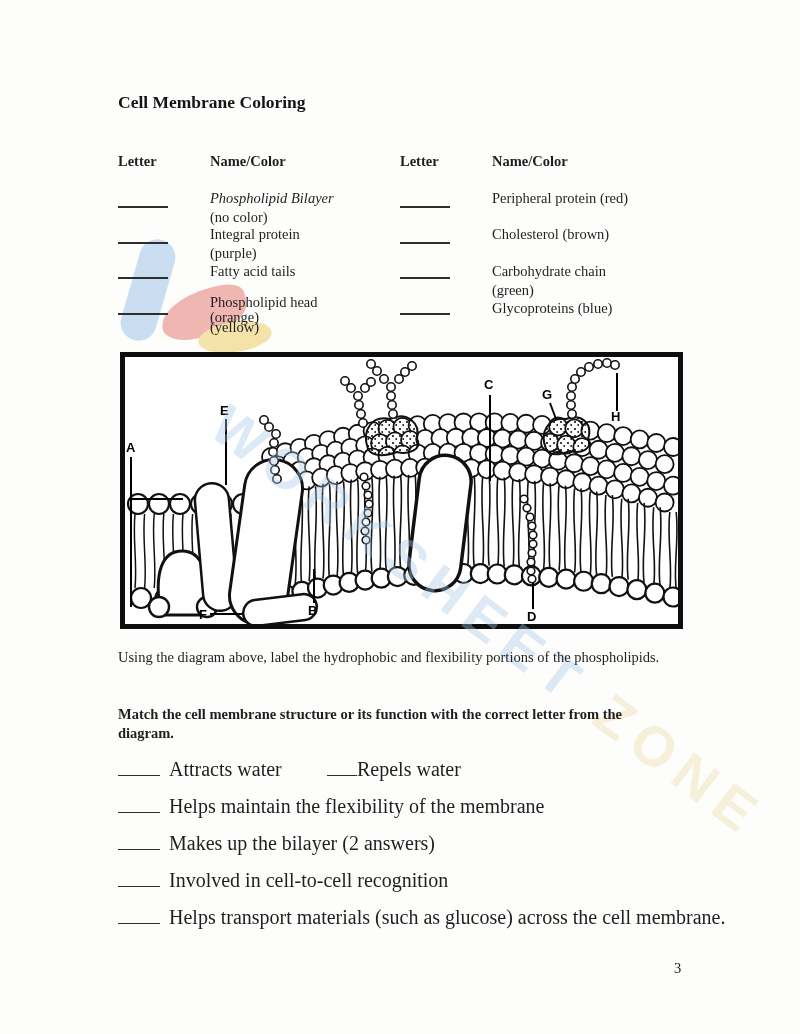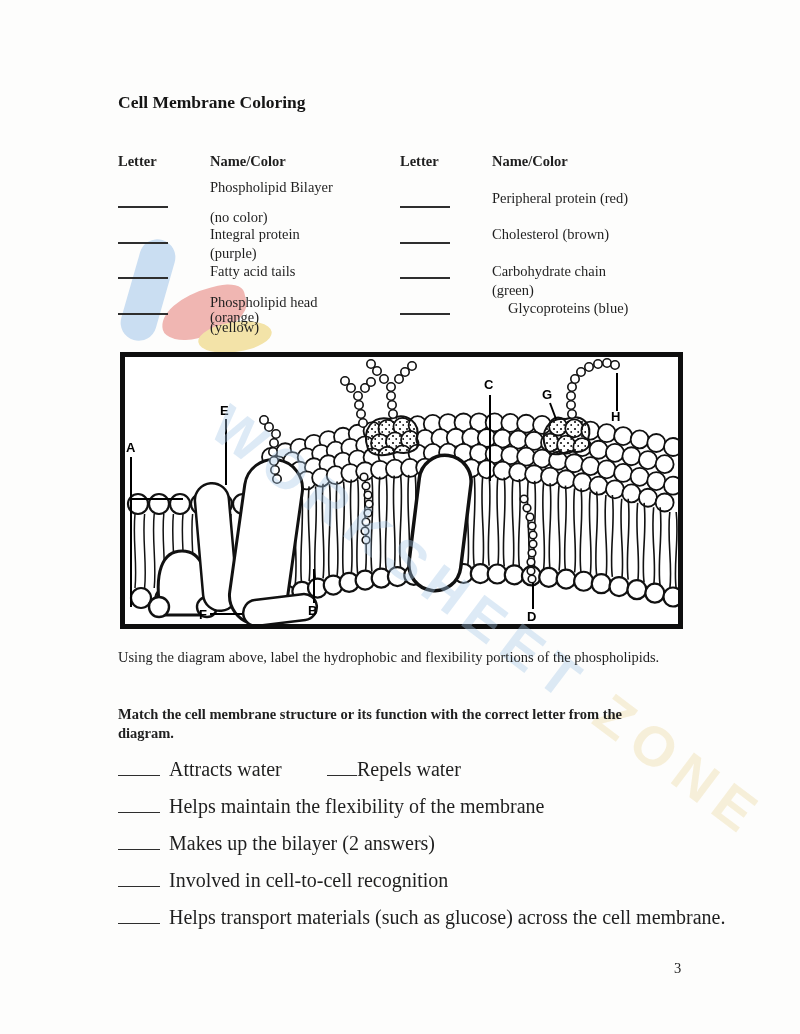--- a/index.html
+++ b/index.html
@@ -72,39 +72,39 @@
   <div class="abs t b" style="left:118px;top:152px;">Letter</div>
   <div class="abs t b" style="left:210px;top:152px;">Name/Color</div>
   <div class="abs t b" style="left:400px;top:152px;">Letter</div>
   <div class="abs t b" style="left:492px;top:152px;">Name/Color</div>
 
   <div class="abs blank" style="left:118px;top:192px;"></div>
   <div class="abs blank" style="left:118px;top:228px;"></div>
   <div class="abs blank" style="left:118px;top:263px;"></div>
   <div class="abs blank" style="left:118px;top:299px;"></div>
 
-  <div class="abs t" style="left:210px;top:178px;">Phospholipid Bilayer</div>
+  <div class="abs t" style="left:210px;top:189px;font-style:italic;">Phospholipid Bilayer</div>
   <div class="abs t" style="left:210px;top:208px;text-align:center;">(no color)</div>
   <div class="abs t" style="left:210px;top:225px;">Integral protein</div>
   <div class="abs t" style="left:210px;top:244px;">(purple)</div>
   <div class="abs t" style="left:210px;top:262px;">Fatty acid tails</div>
   <div class="abs t" style="left:210px;top:284px;margin-top:24px;">(orange)</div>
   <div class="abs t" style="left:210px;top:293px;">Phospholipid head</div>
   <div class="abs t" style="left:210px;top:318px;">(yellow)</div>
 
   <div class="abs blank" style="left:400px;top:192px;"></div>
   <div class="abs blank" style="left:400px;top:228px;"></div>
   <div class="abs blank" style="left:400px;top:263px;"></div>
   <div class="abs blank" style="left:400px;top:299px;"></div>
 
   <div class="abs t" style="left:492px;top:189px;">Peripheral protein (red)</div>
   <div class="abs t" style="left:492px;top:225px;">Cholesterol (brown)</div>
   <div class="abs t" style="left:492px;top:262px;">Carbohydrate chain</div>
   <div class="abs t" style="left:492px;top:281px;">(green)</div>
-  <div class="abs t" style="left:492px;top:299px;margin-left:16px;">Glycoproteins (blue)</div>
+  <div class="abs t" style="left:492px;top:299px;">Glycoproteins (blue)</div>
 
   <div class="abs diagram-box">
     <svg id="membrane-svg" width="553" height="267" viewBox="0 0 553 267">
       <defs>
         <pattern id="dots" width="7" height="7" patternUnits="userSpaceOnUse">
           <circle cx="2" cy="2" r="1.1" fill="#111"></circle>
           <circle cx="5.2" cy="5" r="0.9" fill="#111"></circle>
         </pattern>
       </defs>
       <g id="art-layer">

